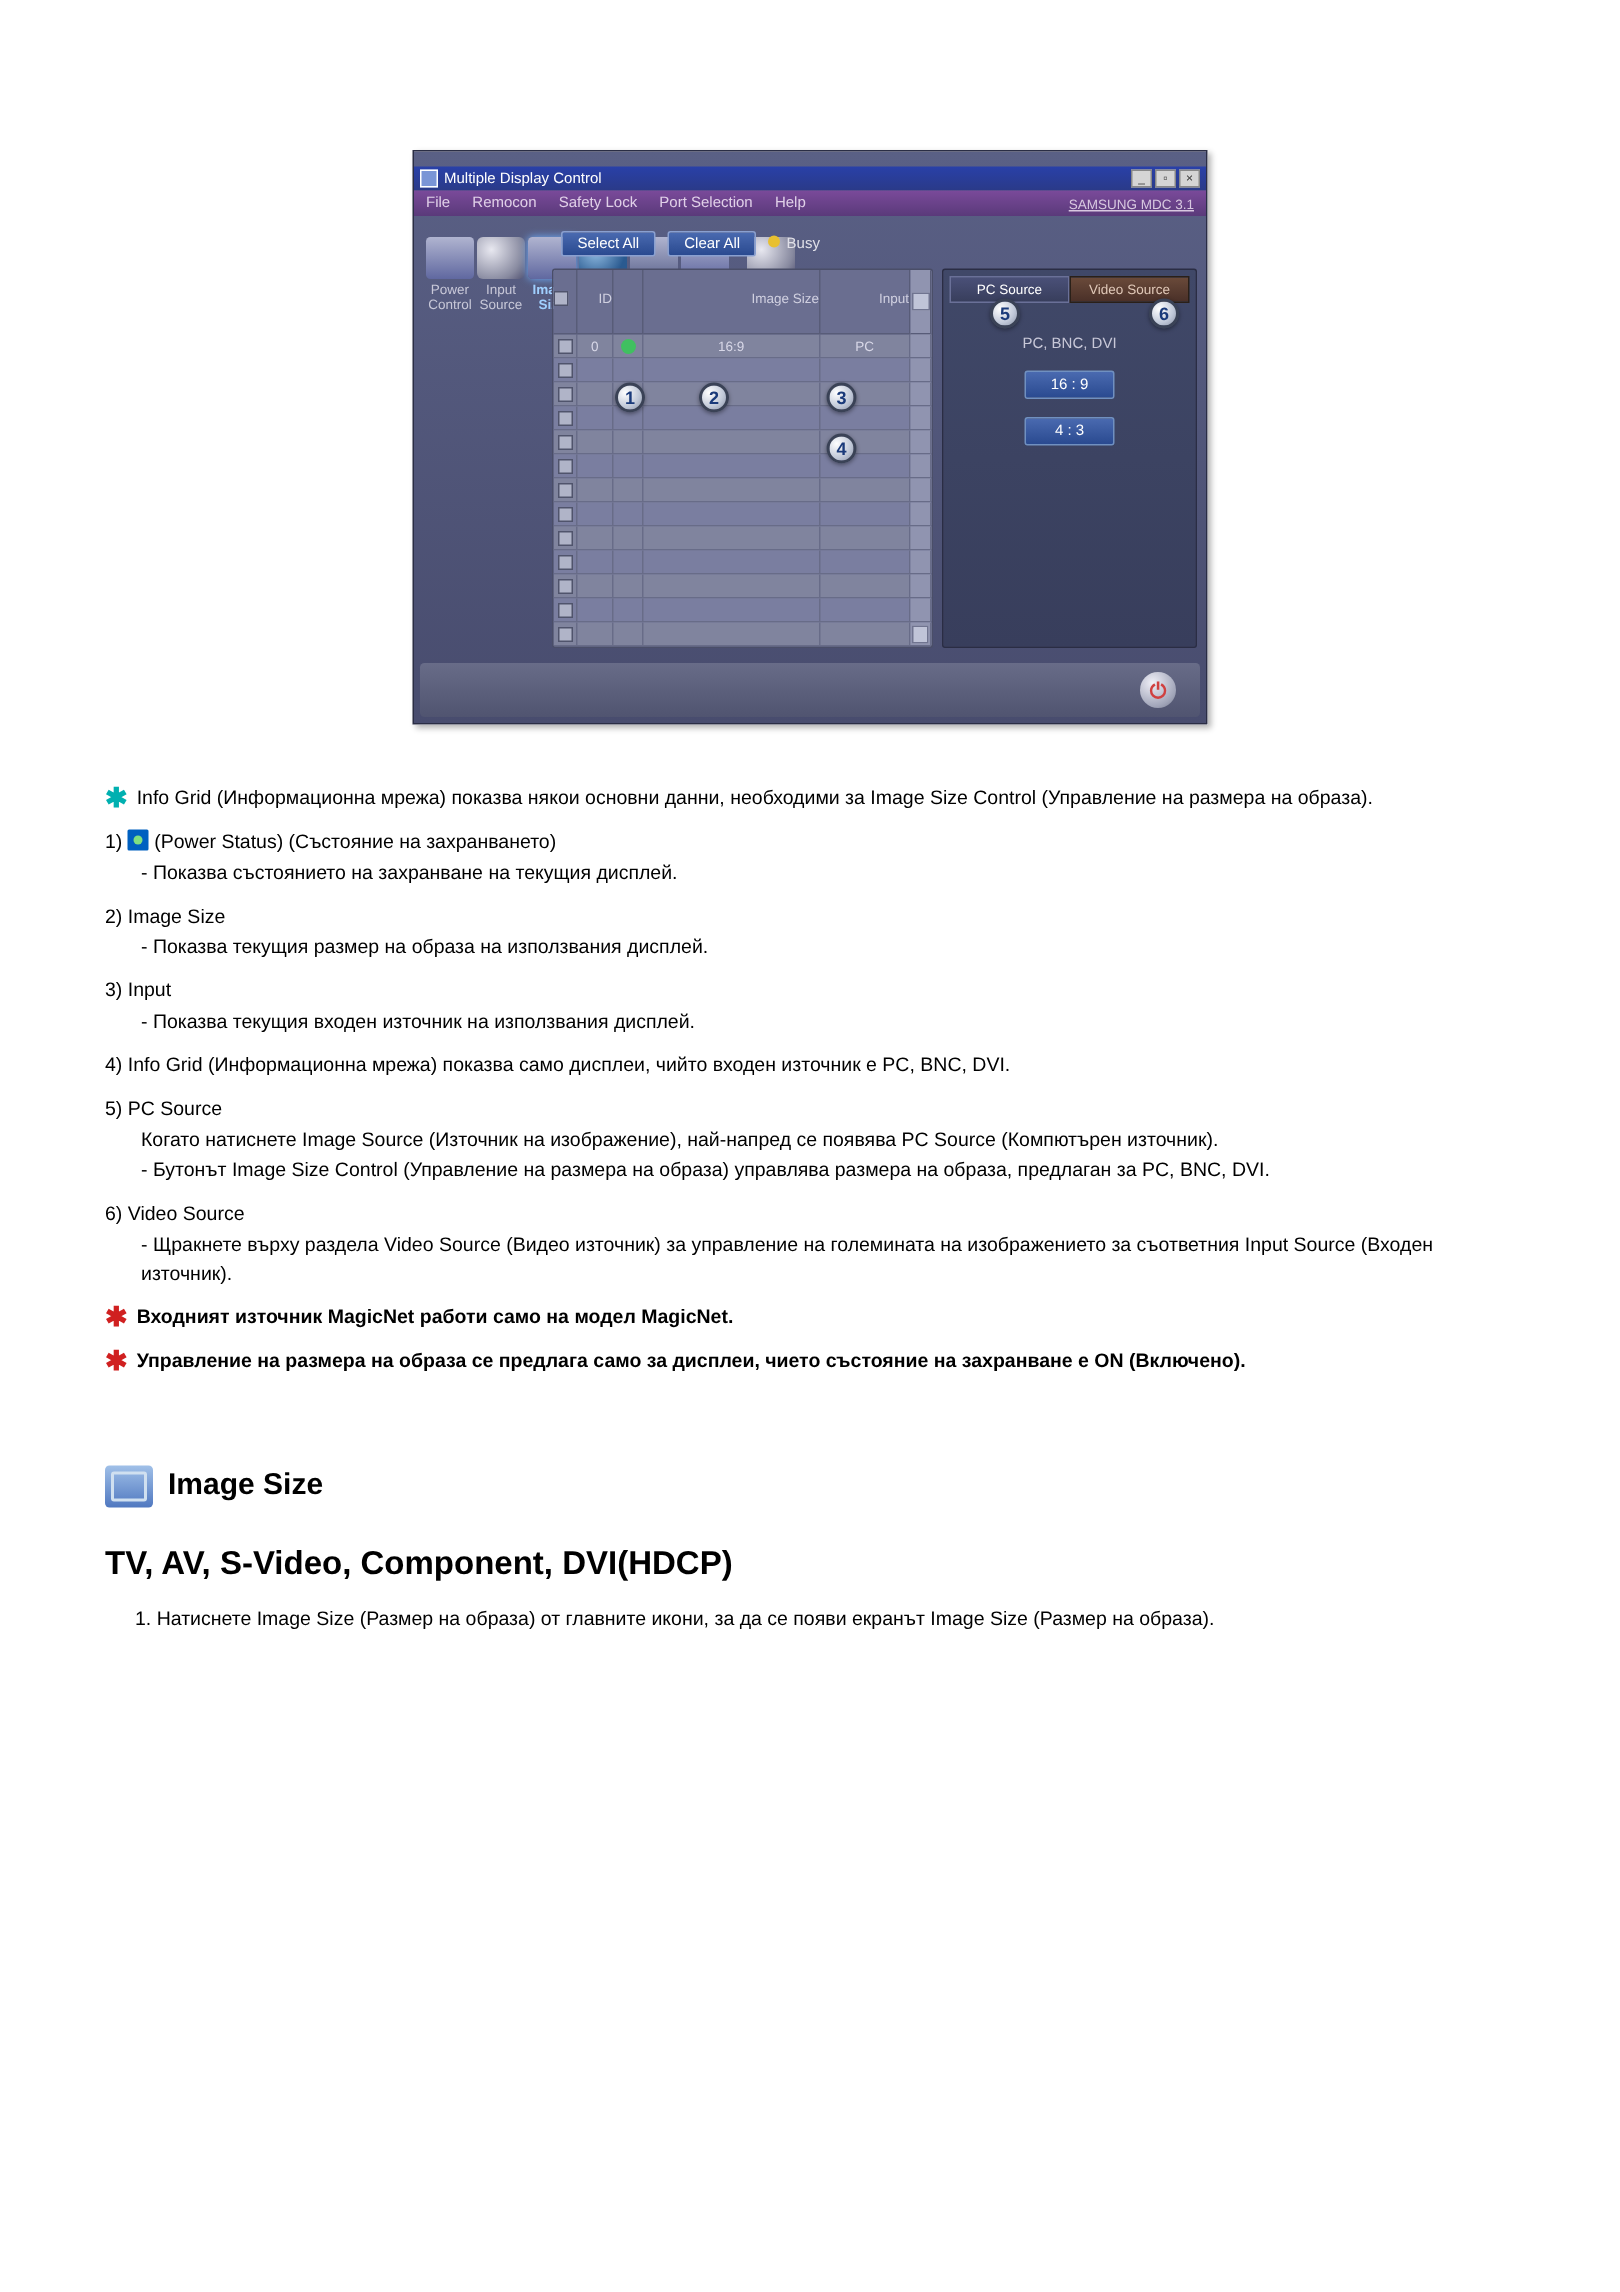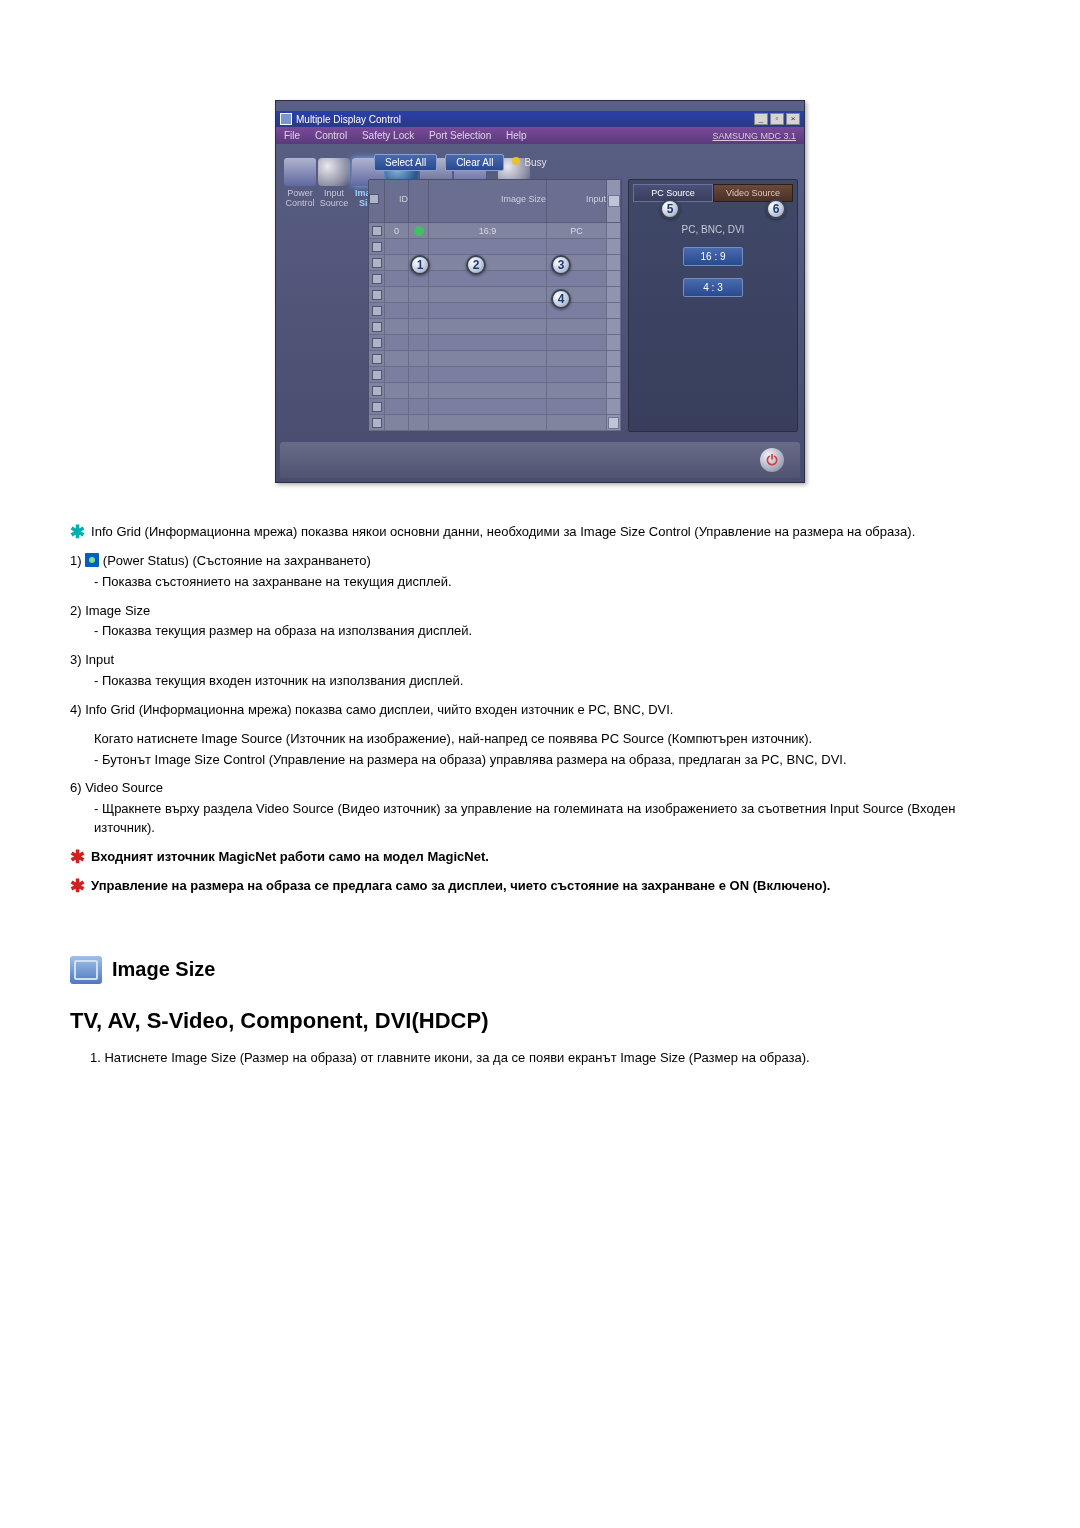--- a/index.html
+++ b/index.html
@@ -181,21 +181,21 @@
     </div>
     <div class="win-ctrls">
       <span class="win-btn">_</span>
       <span class="win-btn">▫</span>
       <span class="win-btn">×</span>
     </div>
   </div>
   <div class="menubar">
     <div class="menubar-left">
       <span>File</span>
-      <span>Control</span>
+      <span>Remocon</span>
       <span>Safety Lock</span>
       <span>Port Selection</span>
       <span>Help</span>
     </div>
     <div class="menubar-right">SAMSUNG MDC 3.1</div>
   </div>
   <div class="app-body">
     <div class="sidebar">
       <div class="side-item">
         <div class="side-icon tv"></div>
@@ -430,20 +430,21 @@
     <div class="sub">- Показва текущия размер на образа на използвания дисплей.</div>
   </div>
   <div class="num-item">
     <div class="lead">3)  Input</div>
     <div class="sub">- Показва текущия входен източник на използвания дисплей.</div>
   </div>
   <div class="num-item">
     <div class="lead">4)  Info Grid (Информационна мрежа) показва само дисплеи, чийто входен източник е PC, BNC, DVI.</div>
   </div>
   <div class="num-item">
+    <div class="lead">5)  PC Source</div>
     <div class="sub">Когато натиснете Image Source (Източник на изображение), най-напред се появява PC Source (Компютърен източник).</div>
     <div class="sub">- Бутонът Image Size Control (Управление на размера на образа) управлява размера на образа, предлаган за PC, BNC, DVI.</div>
   </div>
   <div class="num-item">
     <div class="lead">6)  Video Source</div>
     <div class="sub">- Щракнете върху раздела Video Source (Видео източник) за управление на големината на изображението за съответния Input Source (Входен източник).</div>
   </div>
   <div class="note-row">
     <span class="star">✱</span>
     <span class="bold">Входният източник MagicNet работи само на модел MagicNet.</span>

